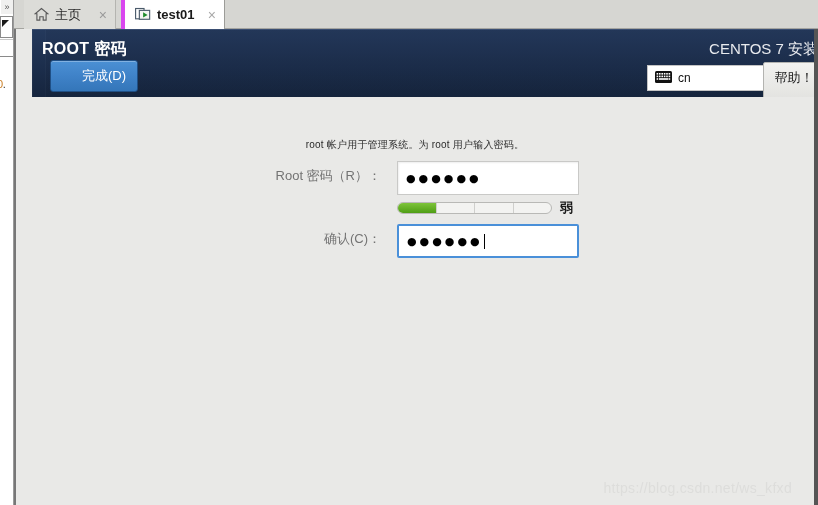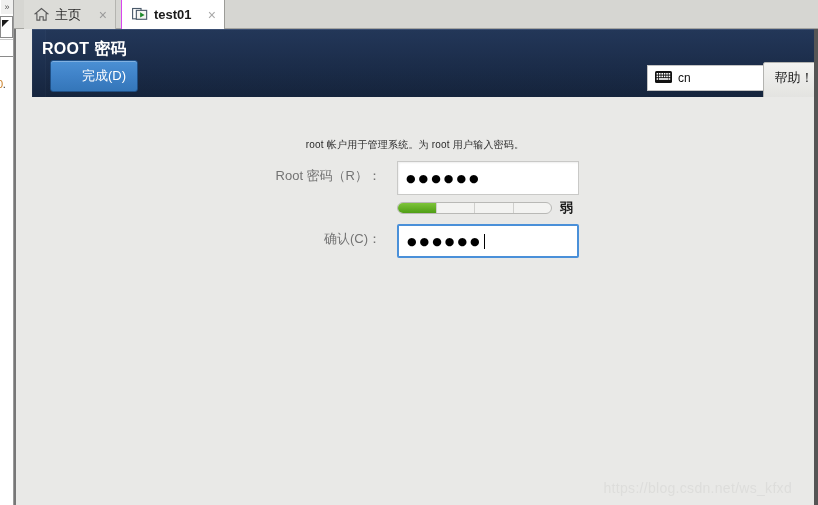--- a/index.html
+++ b/index.html
@@ -88,21 +88,21 @@
     color: #1a1a1a;
     cursor: default;
   }
   .tab.inactive {
     background: #dcdcd8;
     border-right: 1px solid #b4b4b0;
     color: #2b2b2b;
   }
   .tab.active {
     background: #ffffff;
-    border-left: 1px solid #d946ef;
+    border-left: 4px solid #d946ef;
     border-right: 1px solid #9c9c98;
     border-bottom: 1px solid #ffffff;
     font-weight: bold;
     height: 30px;
   }
   #tab-home  { left: 10px;  width: 92px; }
   #tab-test  { left: 107px; width: 104px; }
 
   .tab-label { white-space: nowrap; }
   .tab-close {
@@ -362,20 +362,21 @@
   </div>
 
   <div id="installer">
 
     <div id="inst-header">
 
       <div id="page-title">ROOT 密码</div>
 
       <div id="done-button">完成(D)</div>
 
+      <div id="product-title">CENTOS 7 安装</div>
 
       <div id="kbd-indicator">
         <span>
           <svg width="17" height="12" viewBox="0 0 17 12">
             <rect x="0" y="0" width="17" height="12" rx="1.5" fill="#111111"></rect>
             <g fill="#ffffff">
               <rect x="1.6" y="2" width="1.6" height="1.6"></rect>
               <rect x="4" y="2" width="1.6" height="1.6"></rect>
               <rect x="6.4" y="2" width="1.6" height="1.6"></rect>
               <rect x="8.8" y="2" width="1.6" height="1.6"></rect>

